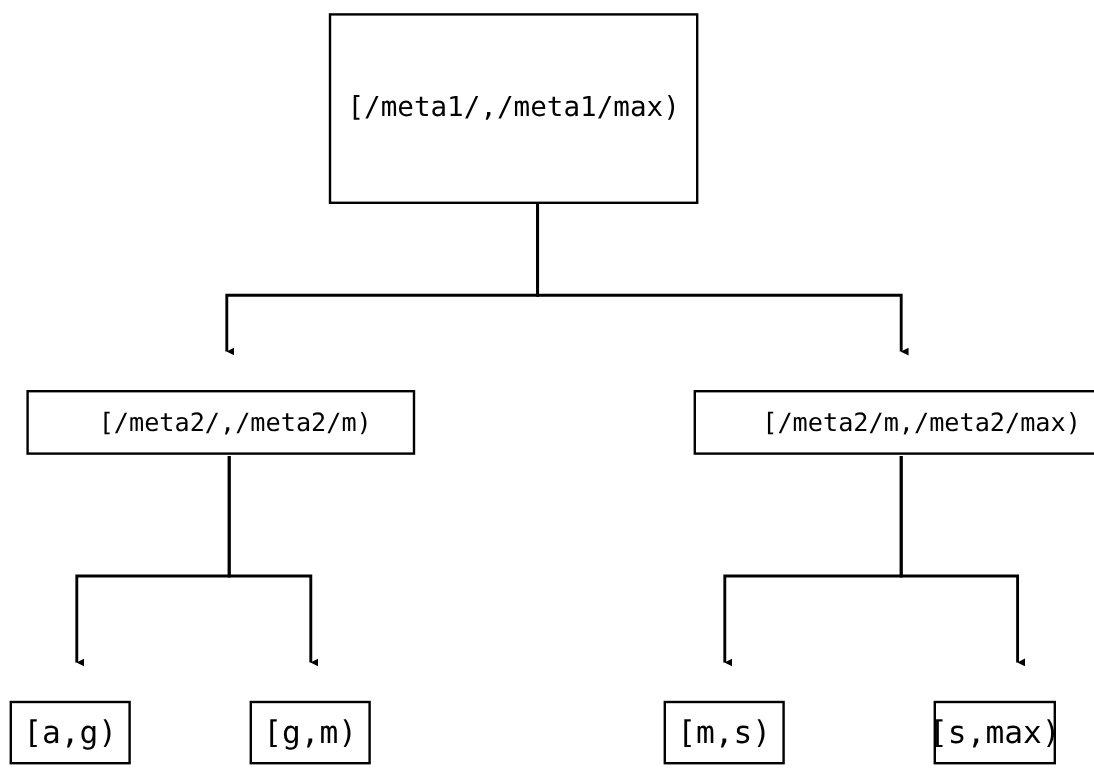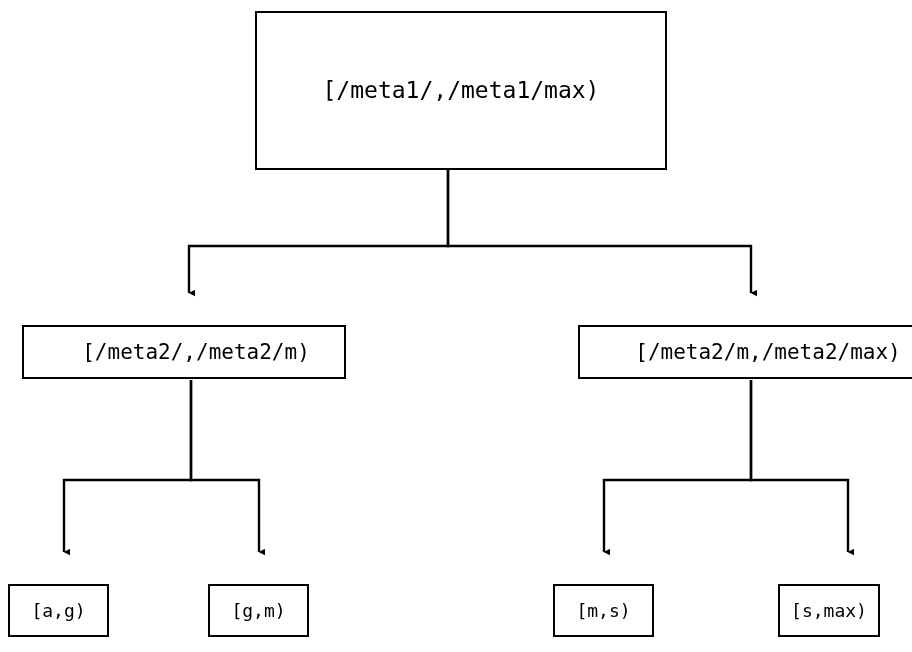--- a/index.html
+++ b/index.html
@@ -36,23 +36,23 @@
     color: #000000;
   }
   .node-label {
     font-family: "DejaVu Sans Mono", "Liberation Mono", monospace;
     white-space: pre;
     line-height: 1;
     color: #000000;
   }
   
   #node-root {
-    left: 255px;
+    left: 274px;
     top: 11px;
-    width: 412px;
+    width: 308px;
     height: 159px;
   }
   #node-root .node-label { font-size: 23px; }
   
   #node-meta2-low {
     left: 22px;
     top: 325px;
     width: 324px;
     height: 54px;
     padding-left: 24px;
@@ -67,21 +67,21 @@
   #node-meta2-high .node-label { font-size: 21px; }
   
   .leaf-box {
     top: 584px;
     height: 53px;
   }
   #leaf-a-g   { left: 8px;   width: 101px; }
   #leaf-g-m   { left: 208px; width: 101px; }
   #leaf-m-s   { left: 553px; width: 101px; }
   #leaf-s-max { left: 778px; width: 102px; }
-  .leaf-box .node-label { font-size: 18px; }
+  .leaf-box .node-label { font-size: 26px; }
 </style>
 </head>
 <body>
 
 <div id="diagram-canvas">
 
   <svg id="diagram-svg" viewBox="0 0 912 652" xmlns="http://www.w3.org/2000/svg">
     <defs>
       <marker id="arrowhead" viewBox="0 0 10 10" refX="5" refY="9.6" markerWidth="7" markerHeight="6.4" orient="auto-start-reverse" markerUnits="userSpaceOnUse">
         <path d="M 0 0 L 10 0 L 5 10 z" fill="#000000"></path>

